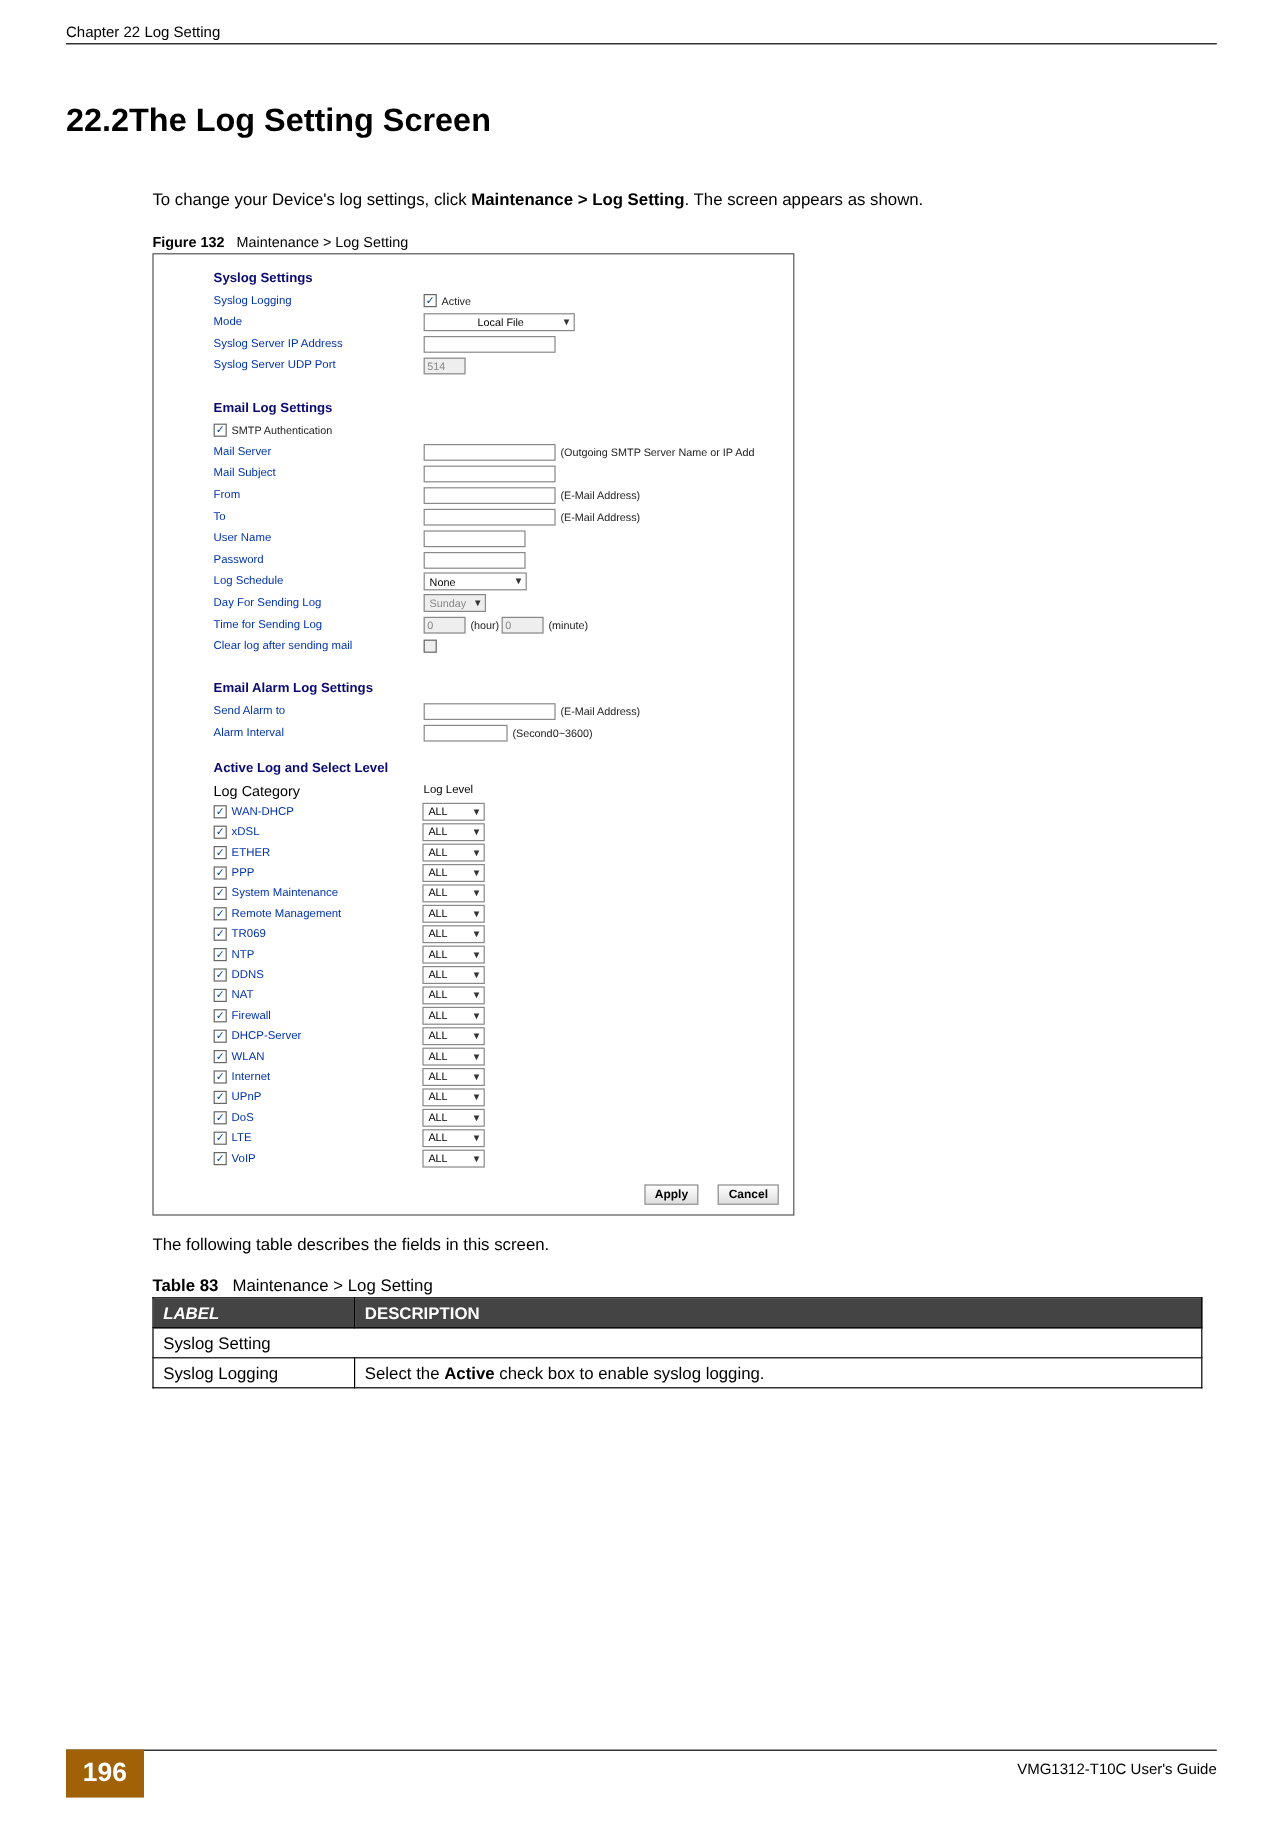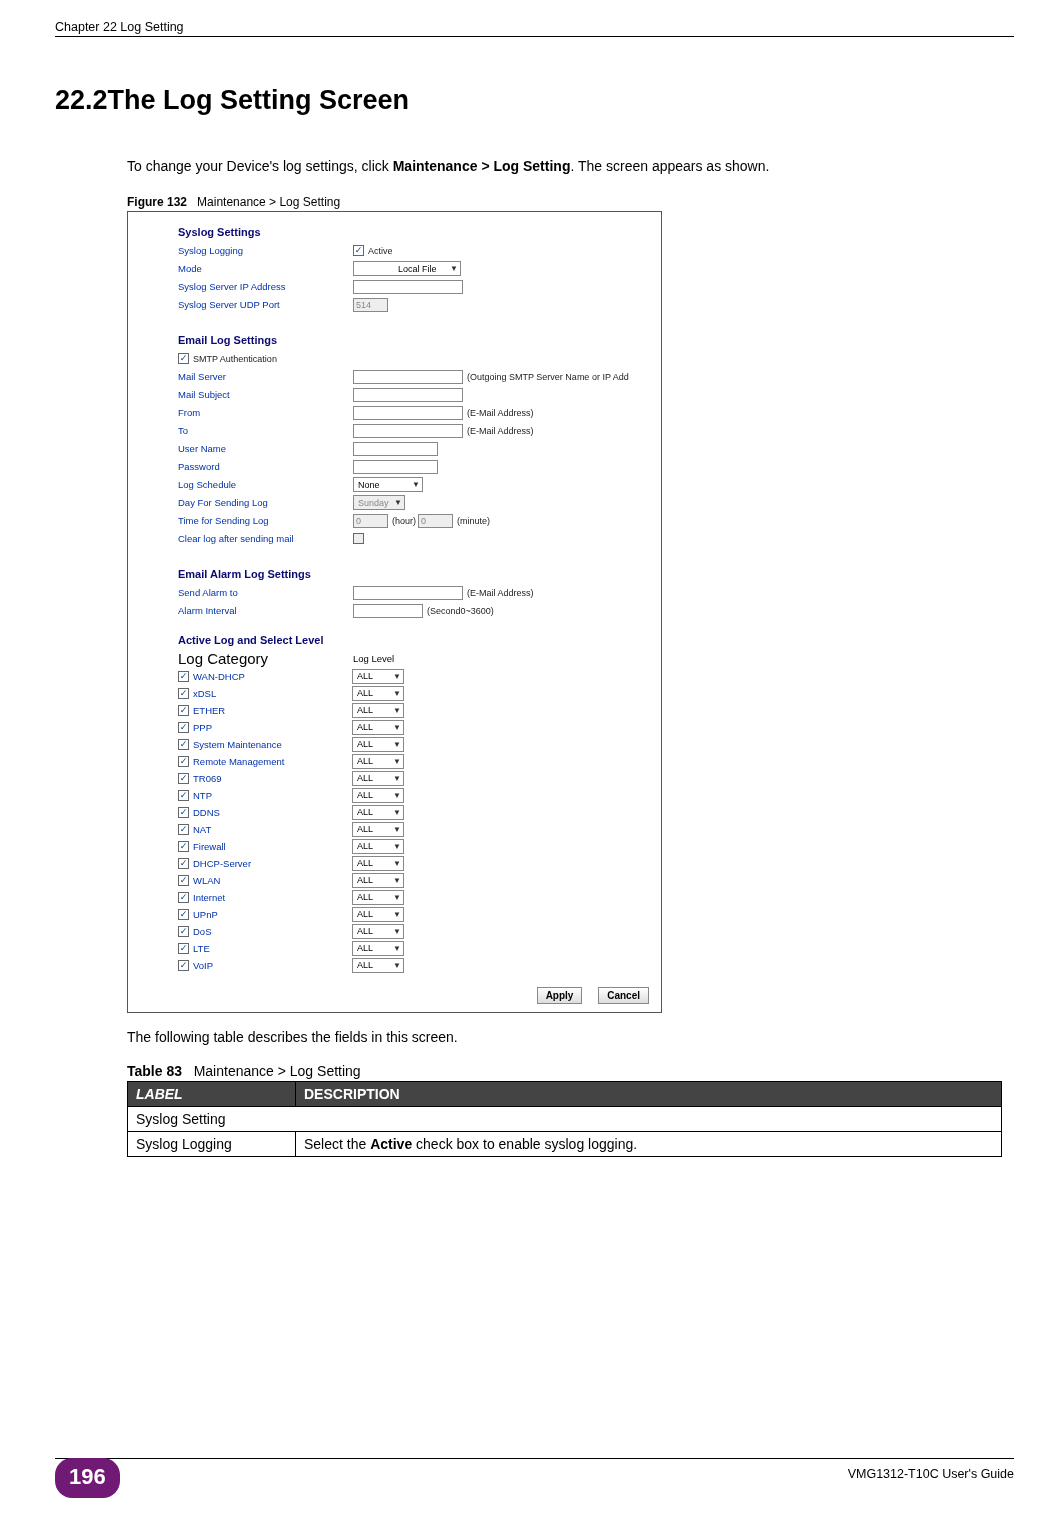--- a/index.html
+++ b/index.html
@@ -60,21 +60,21 @@
     font-size: 11px;
     margin: 6px 0 4px 0;
   }
   .ss-row {
     display: flex;
     align-items: center;
     min-height: 17px;
     margin: 1px 0;
   }
   .ss-label { width: 175px; color: #0033aa; font-size: 9.5px; }
-  .ss-label-black { width: 175px; color: #000; font-size: 15px; }
+  .ss-label-black { width: 175px; color: #000; font-size: 12px; }
   .ss-input {
     border: 1px solid #888;
     height: 14px;
     background: #fff;
     display: inline-block;
   }
   .ss-input.w110 { width: 110px; }
   .ss-input.w85 { width: 85px; }
   .ss-input.w70 { width: 70px; }
   .ss-input.w35 { width: 35px; padding-left:2px; font-size:9px; color:#777; line-height:12px;}
@@ -82,22 +82,22 @@
   .ss-select {
     border: 1px solid #888;
     height: 15px;
     background: #fff;
     display: inline-flex;
     align-items: center;
     justify-content: space-between;
     padding: 0 2px 0 4px;
     font-size: 9px;
   }
-  .ss-select.w110 { width: 108px; padding-left: 44px; }
-  .ss-select.w70 { width: 70px; }
+  .ss-select.w110 { width: 126px; padding-left: 44px; }
+  .ss-select.w70 { width: 86px; }
   .ss-select.w52 { width: 52px; }
   .ss-select.dis { background:#eee;color:#888; }
   .arrow { font-size: 8px; color:#333; margin-left:4px;}
   .ss-chk { width:11px;height:11px;border:1px solid #666;display:inline-block;text-align:center;line-height:9px;font-size:9px;color:#048; background:#fff;}
   .ss-after { font-size: 9px; margin-left: 4px; color:#222;}
   .cat-item { display:flex; align-items:center; min-height:16px; margin:1px 0; }
   .cat-chk { margin-right:4px; }
   .cat-label { width:159px; color:#0033aa; font-size:9.5px; }
   .bot-btns { text-align:right; padding-right:12px; margin-top:14px;}
   .bot-btn {
@@ -109,22 +109,22 @@
   table.desc { border-collapse: collapse; width: 875px; margin-left:72px; margin-top:2px; font-size:14px;}
   table.desc th { background:#444; color:#fff; text-align:left; padding:4px 8px; border:1px solid #000; font-weight:bold;}
   table.desc td { padding:4px 8px; border:1px solid #000; }
   table.desc th.c1 { width:168px;font-style:italic; }
   .footer-row {
     position:absolute; bottom:26px; left:55px; right:50px;
     border-top:1.5px solid #000;
     display:flex; align-items:flex-start; padding-top:0;
   }
   .page-num-box {
-    background:#701a75; color:#fff; font-weight:bold; font-size:22px;
-    padding:6px 14px 8px 14px; margin-top:-1px;border-radius:17px;
+    background:#a16207; color:#fff; font-weight:bold; font-size:22px;
+    padding:6px 14px 8px 14px; margin-top:-1px;
   }
   .footer-right { margin-left:auto; font-size:12.5px; padding-top:8px;}
 </style>
 </head>
 <body>
 
 <div class="page">
   <div class="header-row">
     <span>Chapter 22 Log Setting</span>
     <span></span>

